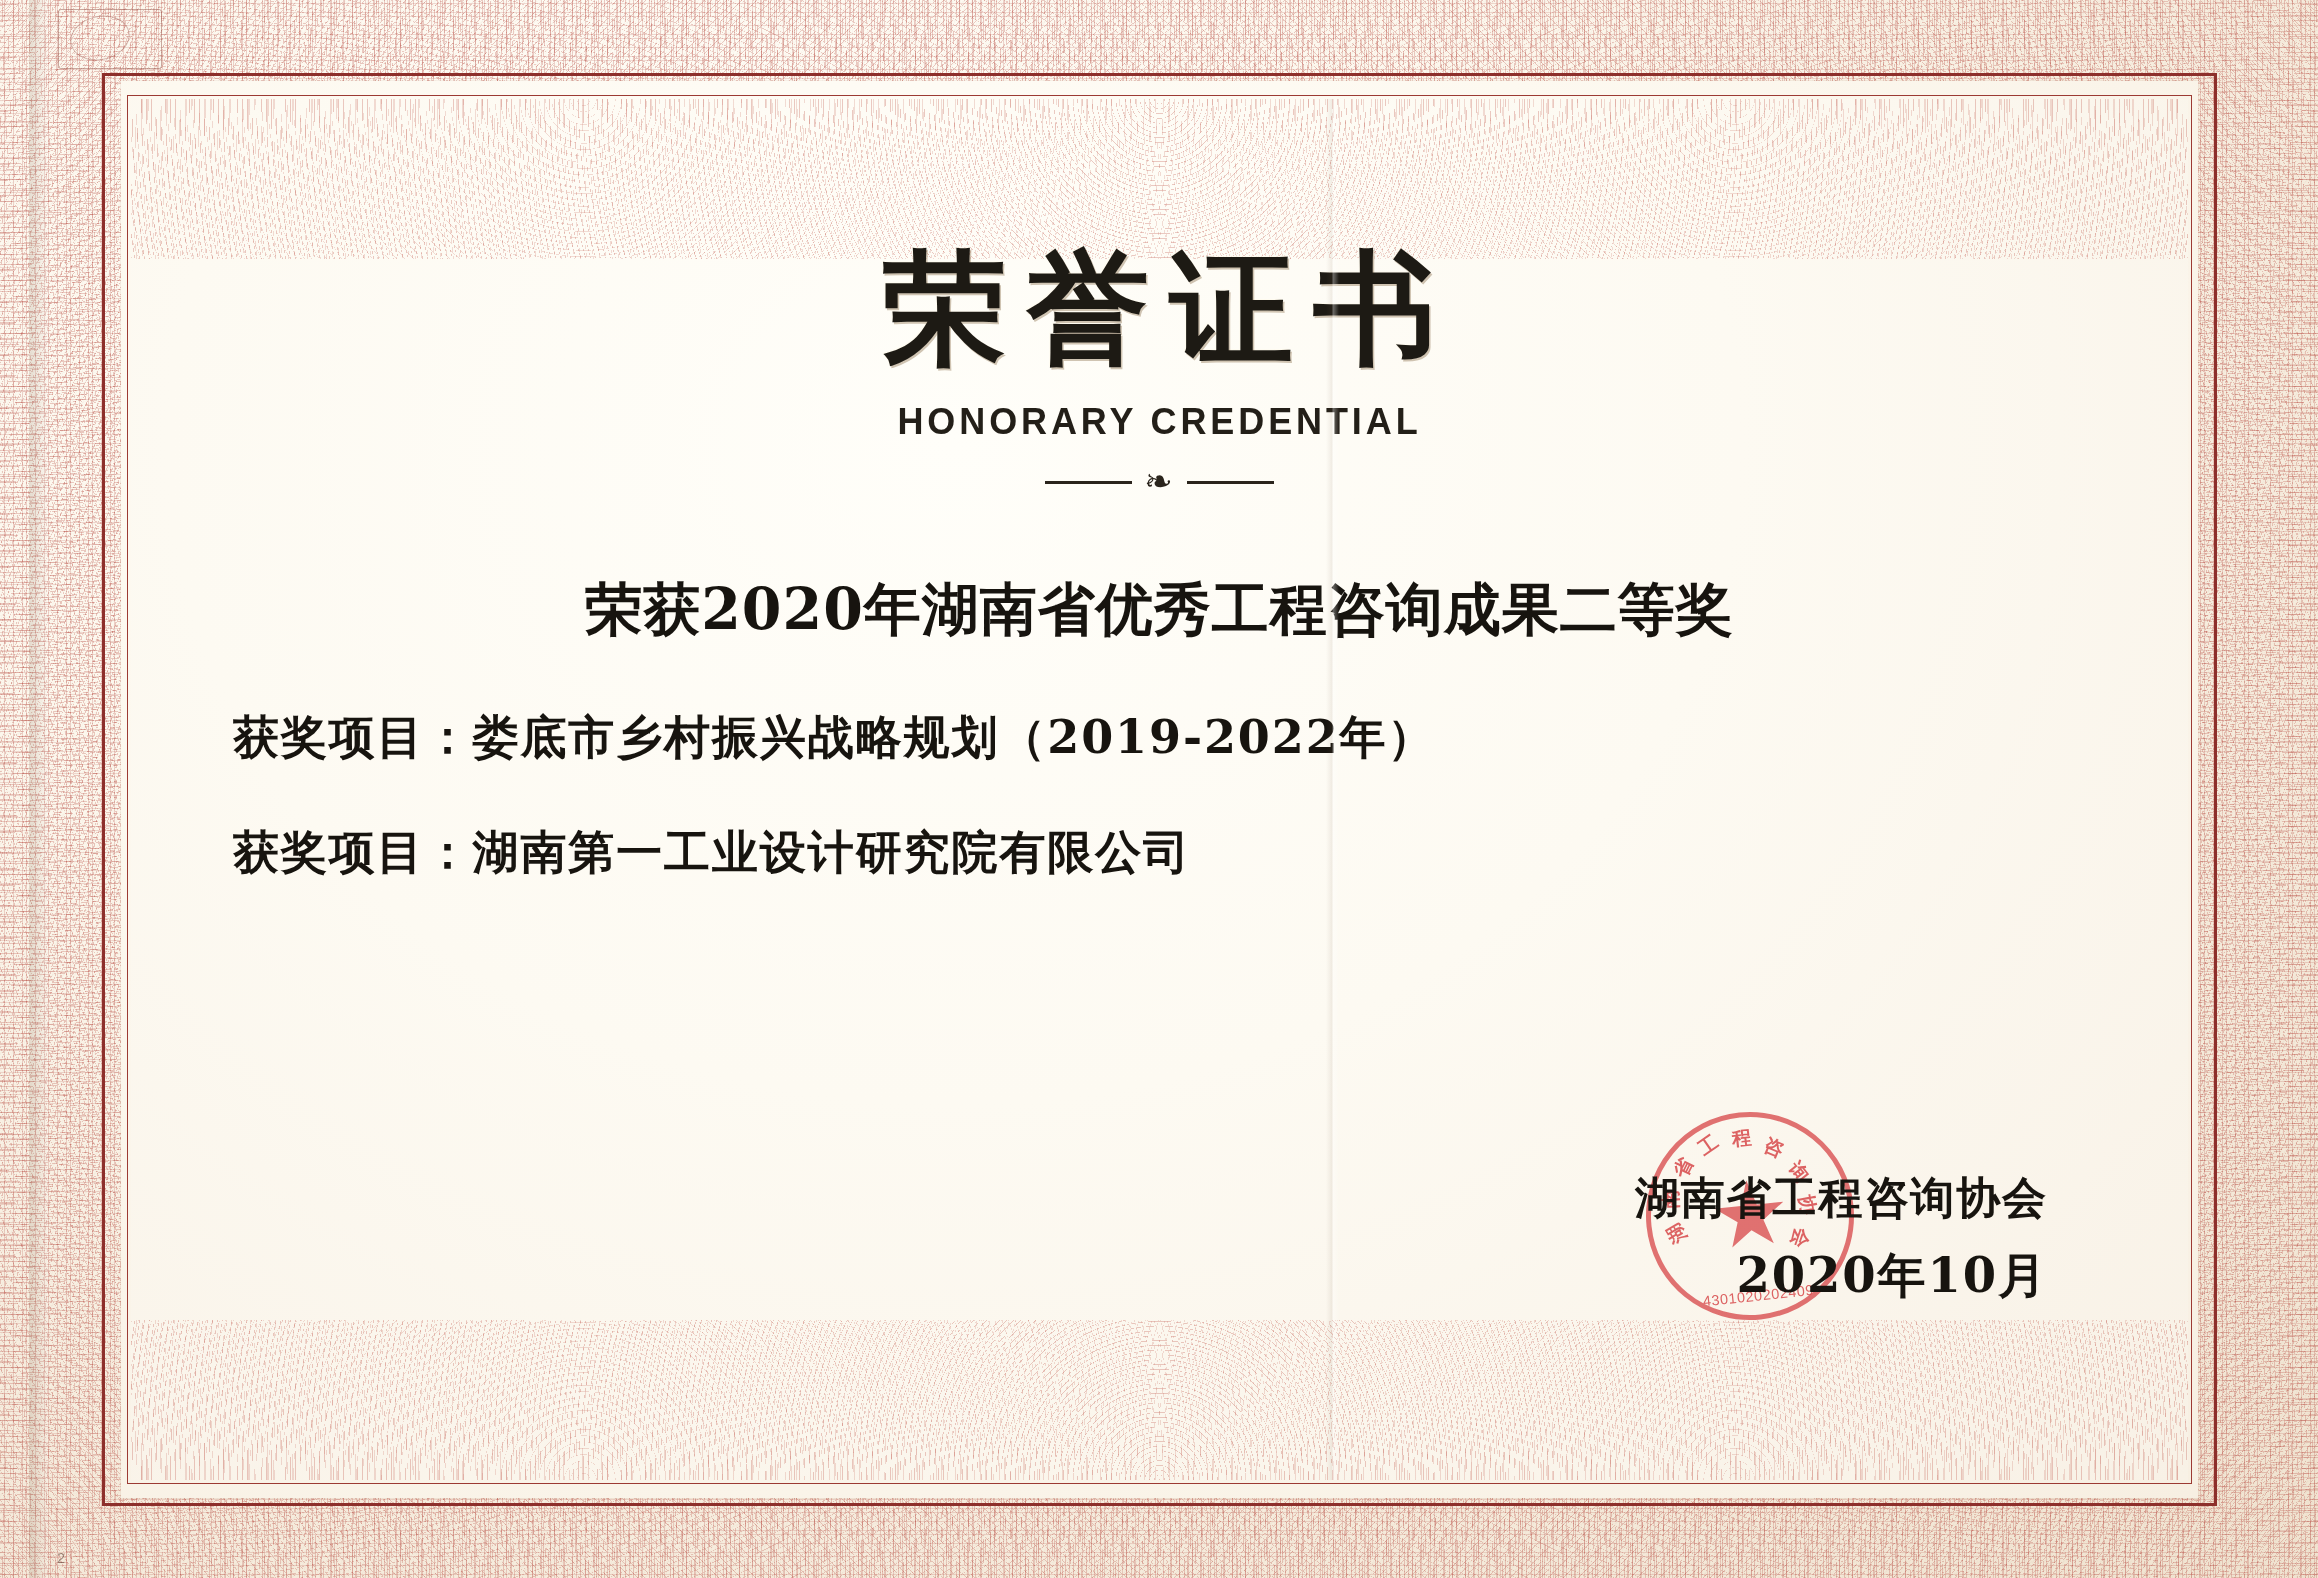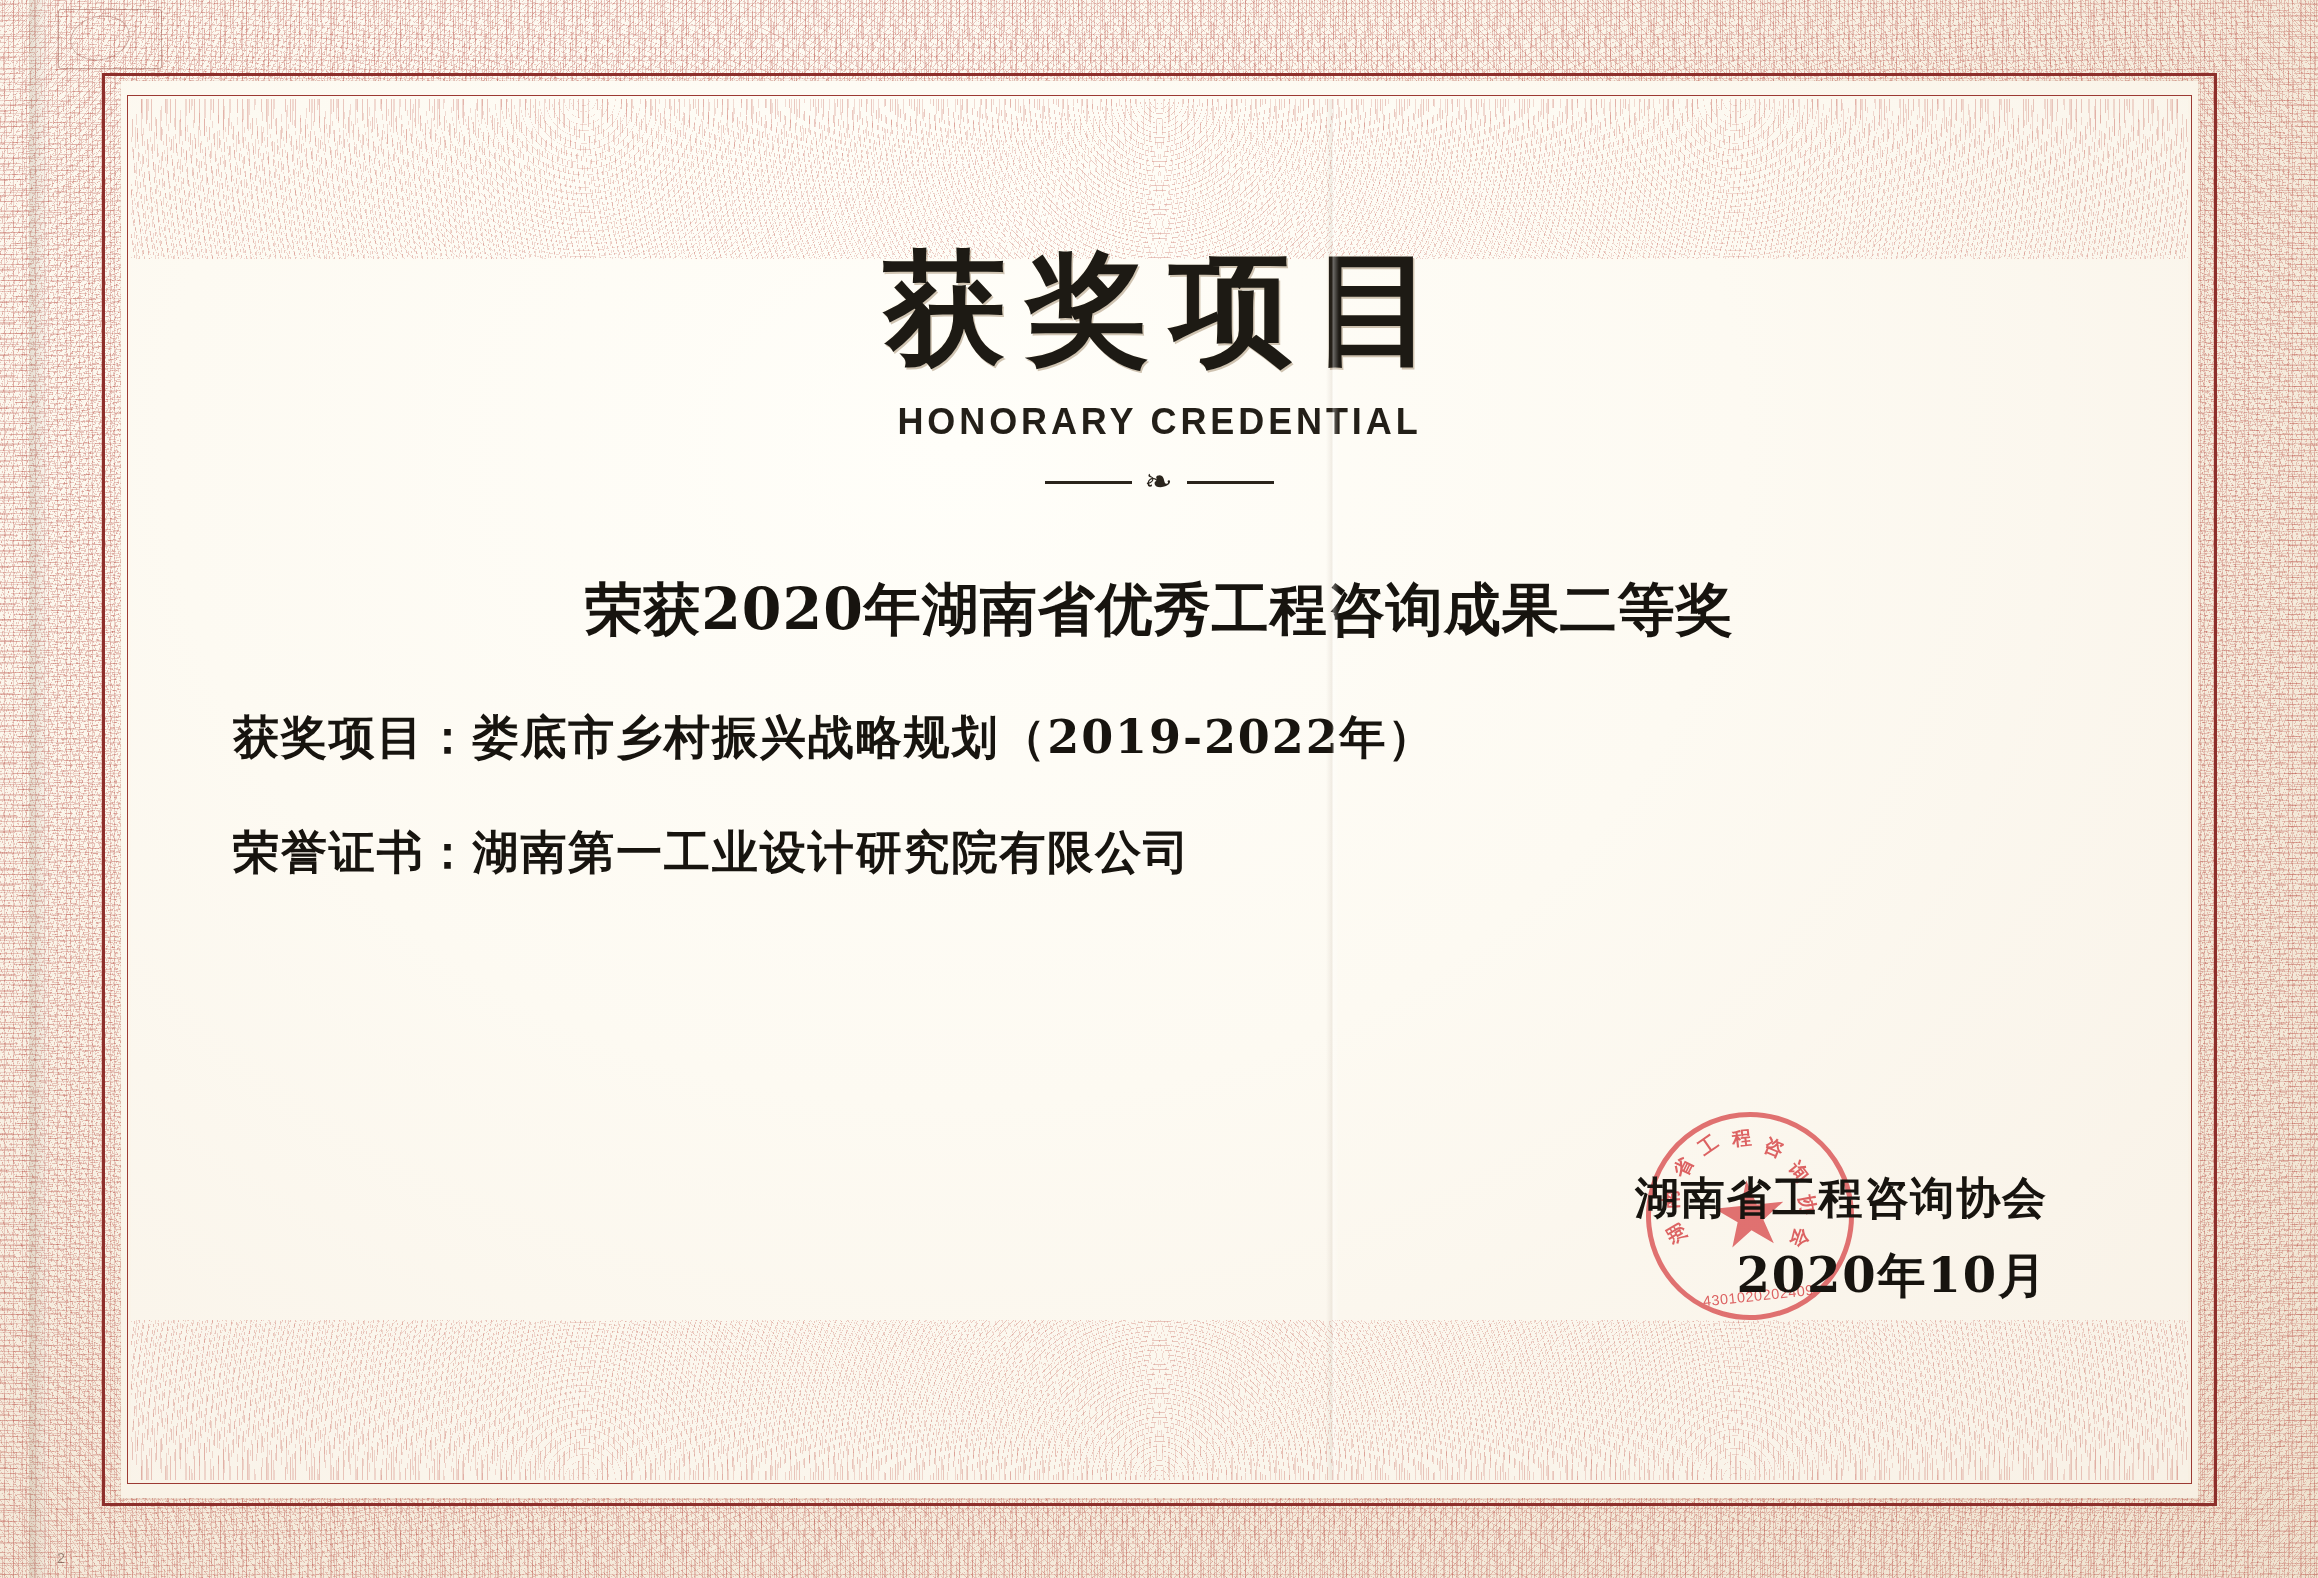--- a/index.html
+++ b/index.html
@@ -300,34 +300,34 @@
 
   <div class="frame-outer"></div>
   <div class="frame-inner"></div>
 
   <div class="field">
     <div class="rosette-band rosette-top"></div>
     <div class="rosette-band rosette-bottom"></div>
 
     <div class="content">
 
-      <h1 class="title-cn">获奖项目</h1>
+      <h1 class="title-cn">荣誉证书</h1>
       <div class="title-en">HONORARY CREDENTIAL</div>
 
       <div class="divider">
         <span class="bar"></span>
         <span class="flourish">❧</span>
         <span class="bar"></span>
       </div>
 
       <div class="award-line">荣获2020年湖南省优秀工程咨询成果二等奖</div>
 
       <div class="body-lines">
         <div class="body-line">获奖项目：娄底市乡村振兴战略规划（2019-2022年）</div>
-        <div class="body-line">荣誉证书：湖南第一工业设计研究院有限公司</div>
+        <div class="body-line">获奖项目：湖南第一工业设计研究院有限公司</div>
       </div>
 
     </div>
 
     <div class="seal">
       <div class="seal-ring-text">
           <span style="transform: translate(-83px, 24px) rotate(-115deg);">湖</span>
           <span style="transform: translate(-91px, -16px) rotate(-86.25deg);">南</span>
           <span style="transform: translate(-78px, -54px) rotate(-57.5deg);">省</span>
           <span style="transform: translate(-49px, -82px) rotate(-28.75deg);">工</span>

